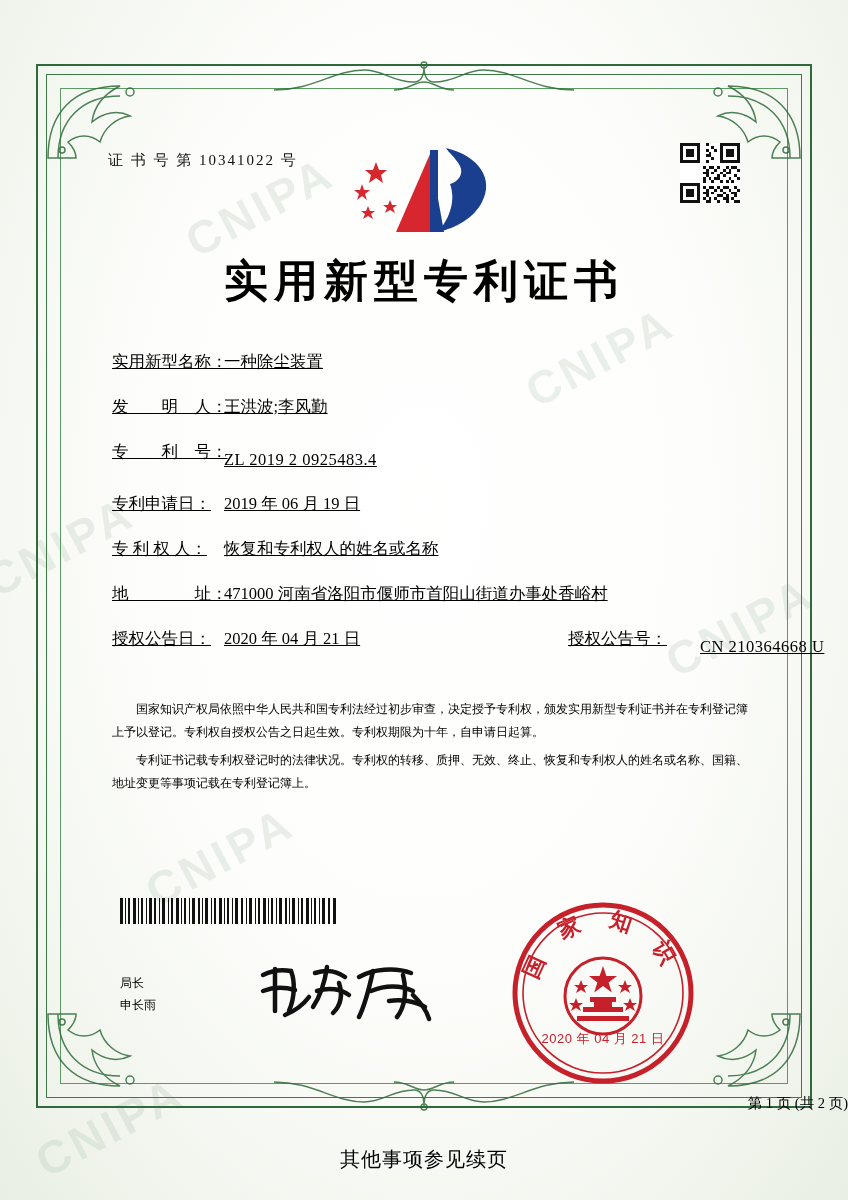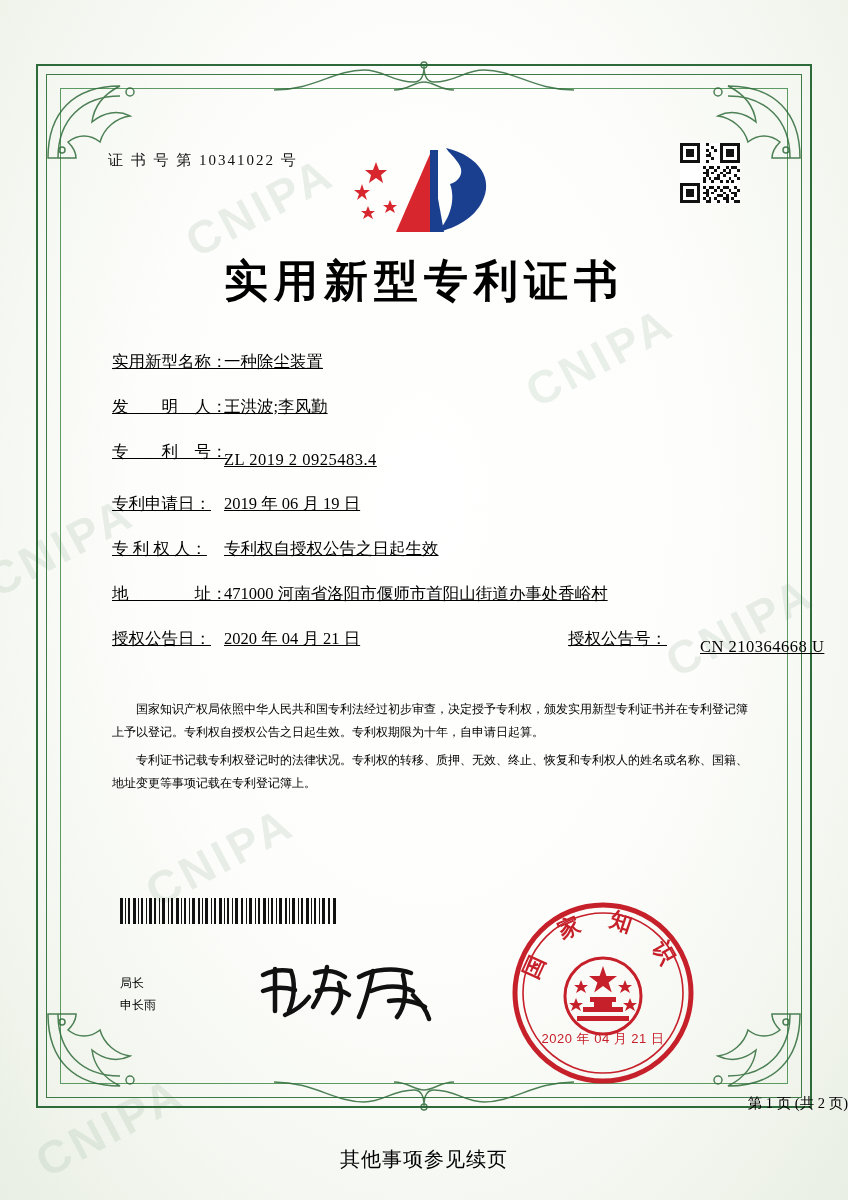--- a/index.html
+++ b/index.html
@@ -423,21 +423,21 @@
     <div class="row">
       <div class="label">专　　利　号：</div>
       <div class="value mono">ZL 2019 2 0925483.4</div>
     </div>
     <div class="row">
       <div class="label">专利申请日：</div>
       <div class="value">2019 年 06 月 19 日</div>
     </div>
     <div class="row">
       <div class="label">专 利 权 人：</div>
-      <div class="value">专利权自授权公告之日起生效</div>
+      <div class="value">恢复和专利权人的姓名或名称</div>
     </div>
     <div class="row">
       <div class="label">地　　　　址：</div>
       <div class="value">471000 河南省洛阳市偃师市首阳山街道办事处香峪村</div>
     </div>
     <div class="row two">
       <div class="label">授权公告日：</div>
       <div class="value value-a">2020 年 04 月 21 日</div>
       <div class="label-b">授权公告号：</div>
       <div class="value mono">CN 210364668 U</div>

